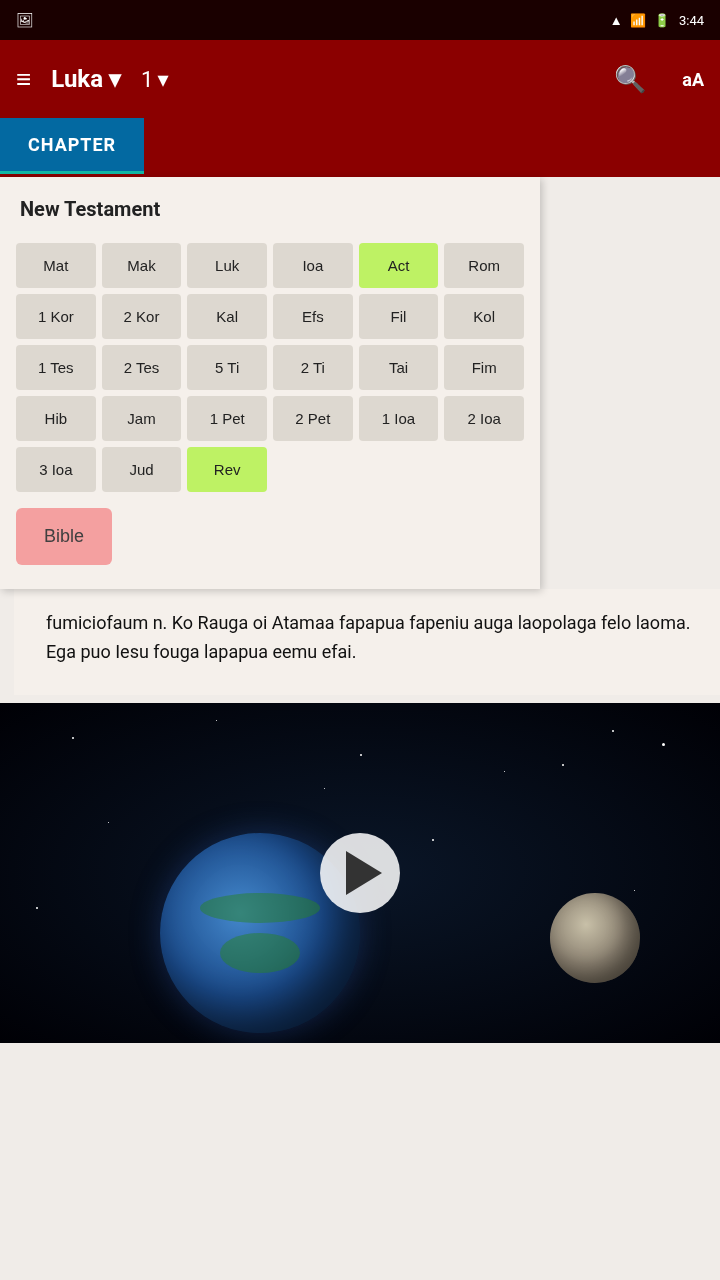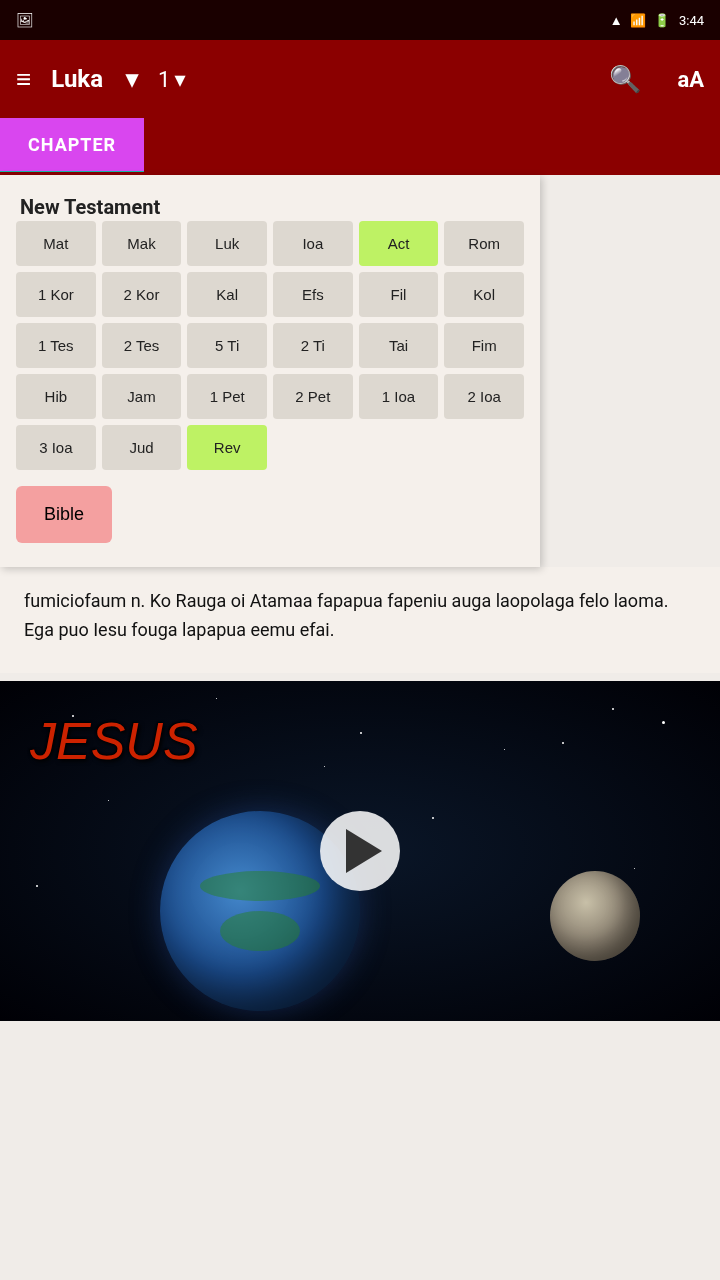--- a/index.html
+++ b/index.html
@@ -29,69 +29,69 @@
       padding: 0 16px;
       gap: 20px;
     }
     .toolbar-menu { color: white; font-size: 26px; cursor: pointer; }
     .toolbar-book {
       color: white;
       font-size: 24px;
       font-weight: bold;
       display: flex;
       align-items: center;
-      gap: 23px;
+      gap: 6px;
       cursor: pointer;
     }
     .toolbar-chapter {
       color: white;
       font-size: 22px;
       display: flex;
       align-items: center;
       gap: 4px;
       cursor: pointer;
     }
     .toolbar-spacer { flex: 1; }
     .toolbar-search { color: white; font-size: 26px; cursor: pointer; margin-right: 16px; }
-    .toolbar-font { color: white; font-size: 22px; font-weight: bold; cursor: pointer; text-align: center; }
+    .toolbar-font { color: white; font-size: 18px; font-weight: bold; cursor: pointer; text-align: center; }
 
     
     .tabs-bar {
       background: #8b0000;
       display: flex;
       border-bottom: 3px solid #8b0000;
     }
     .tab {
       padding: 16px 28px;
       color: #ccc;
       font-size: 18px;
       font-weight: bold;
       cursor: pointer;
       letter-spacing: 1px;
     }
     .tab.active {
       color: white;
-      border-bottom: 1px solid #14b8a6;
-      background: #d946ef;
+      border-bottom: 3px solid #14b8a6;
+      background: #0369a1;
     }
 
     
     .dropdown-panel {
       background: #f5f0eb;
       width: 540px;
       padding: 20px 16px 24px 16px;
       position: relative;
       z-index: 10;
       box-shadow: 2px 2px 8px rgba(0,0,0,0.2);
     }
     .section-label {
       font-size: 20px;
       font-weight: bold;
       color: #222;
-      margin-bottom: 2px;
+      margin-bottom: 22px;
       padding-left: 4px;
     }
     .books-grid {
       display: grid;
       grid-template-columns: repeat(6, 1fr);
       gap: 6px;
       margin-bottom: 16px;
     }
     .book-btn {
       background: #ddd8d0;
@@ -110,21 +110,21 @@
       display: flex;
       gap: 10px;
       margin-top: 8px;
     }
     .action-btn {
       background: #f4a0a0;
       border: none;
       border-radius: 6px;
       padding: 18px 28px;
       font-size: 18px;
-      color: #000000;
+      color: #404040;
       cursor: pointer;
       font-weight: 500;
     }
     .content-text {
       color: #111;
       font-size: 18px;
       line-height: 1.6;
       margin-bottom: 12px;
     }
 
@@ -205,22 +205,23 @@
     
     .page-wrapper {
       position: relative;
       width: 720px;
     }
     .overlay-area {
       position: relative;
       z-index: 5;
     }
     .content-visible {
-      padding: 20px 24px 16px 24px;
+      padding: 20px 24px 16px 32px;
       background: #f5f0eb;
+      margin-left: 14px;
     }
     .video-section {
       width: 720px;
     }
   </style>
 </head>
 <body>
 
 <div class="page-wrapper">
 
@@ -324,21 +325,20 @@
         <div class="star" style="width:1px;height:1px;top:35%;left:15%;"></div>
         <div class="star" style="width:2px;height:2px;top:40%;left:60%;"></div>
         <div class="star" style="width:1px;height:1px;top:25%;left:45%;"></div>
         <div class="star" style="width:3px;height:3px;top:12%;left:92%;"></div>
         <div class="star" style="width:1px;height:1px;top:55%;left:88%;"></div>
         <div class="star" style="width:2px;height:2px;top:60%;left:5%;"></div>
         <div class="star" style="width:1px;height:1px;top:70%;left:25%;"></div>
         <div class="star" style="width:2px;height:2px;top:18%;left:78%;"></div>
       </div>
 
-      <div class="jesus-text">JESUS</div>
 
       <div class="planet-earth">
 
         <div style="position:absolute;top:30%;left:20%;width:60%;height:15%;background:rgba(40,130,40,0.5);border-radius:50%;"></div>
         <div style="position:absolute;top:50%;left:30%;width:40%;height:20%;background:rgba(40,130,40,0.5);border-radius:50%;"></div>
       </div>
 
       <div class="planet-moon"></div>
 
       <div class="play-button">

